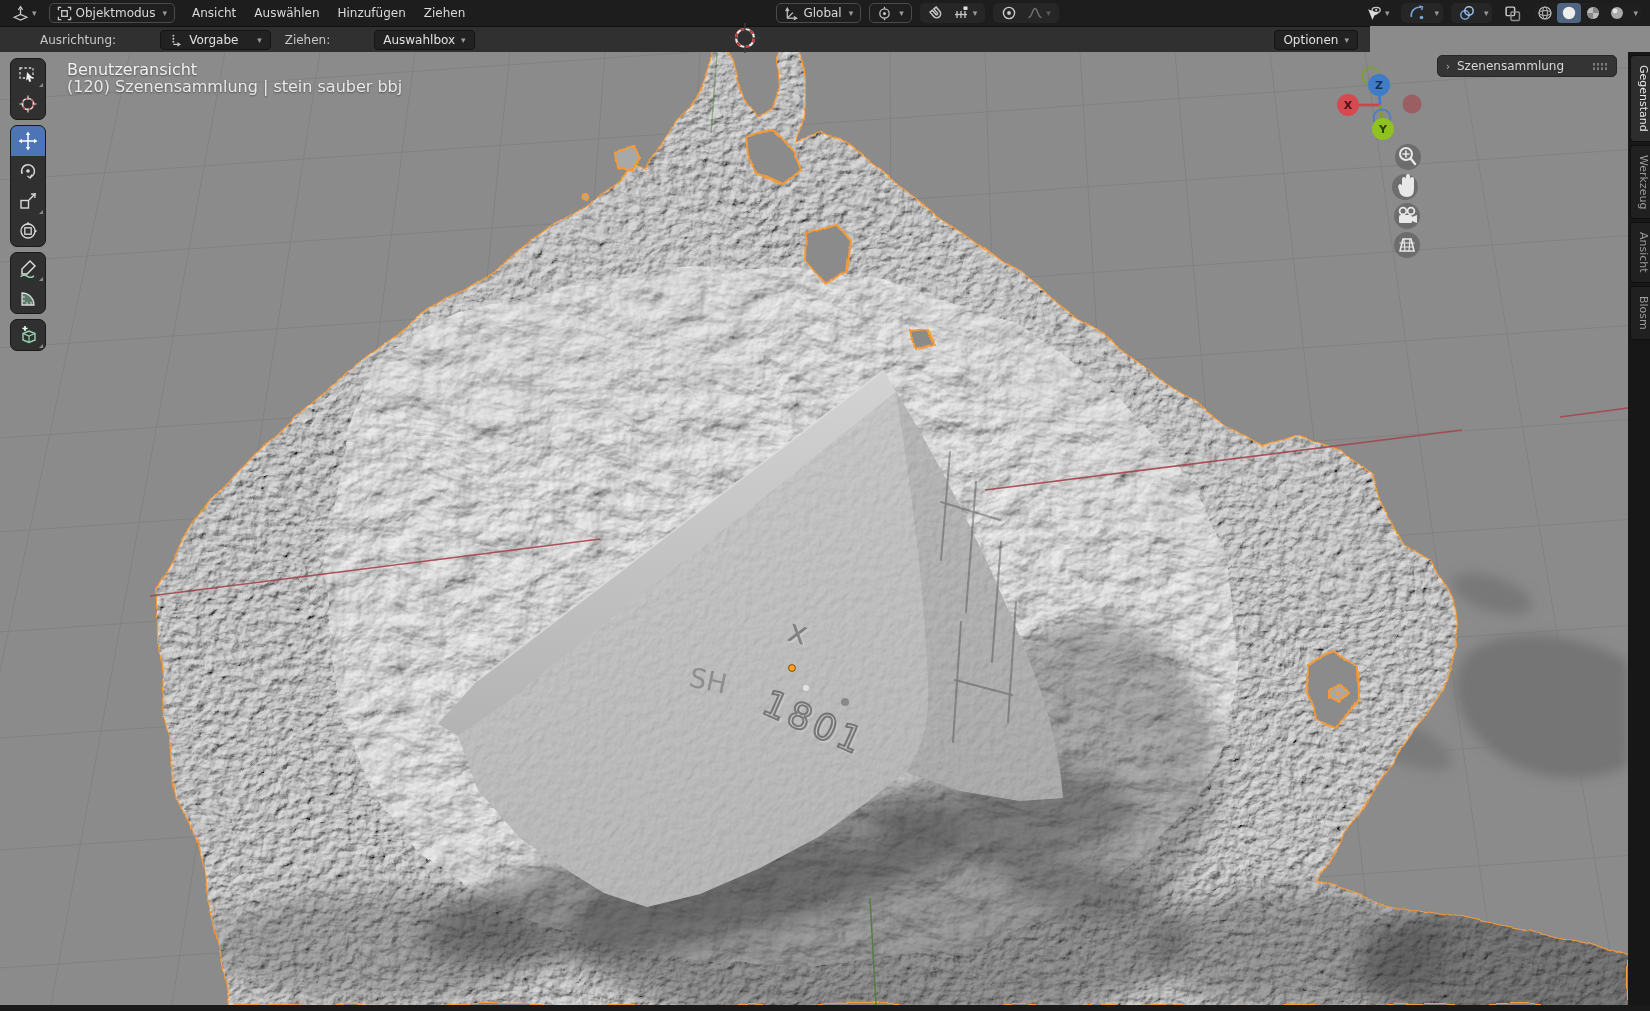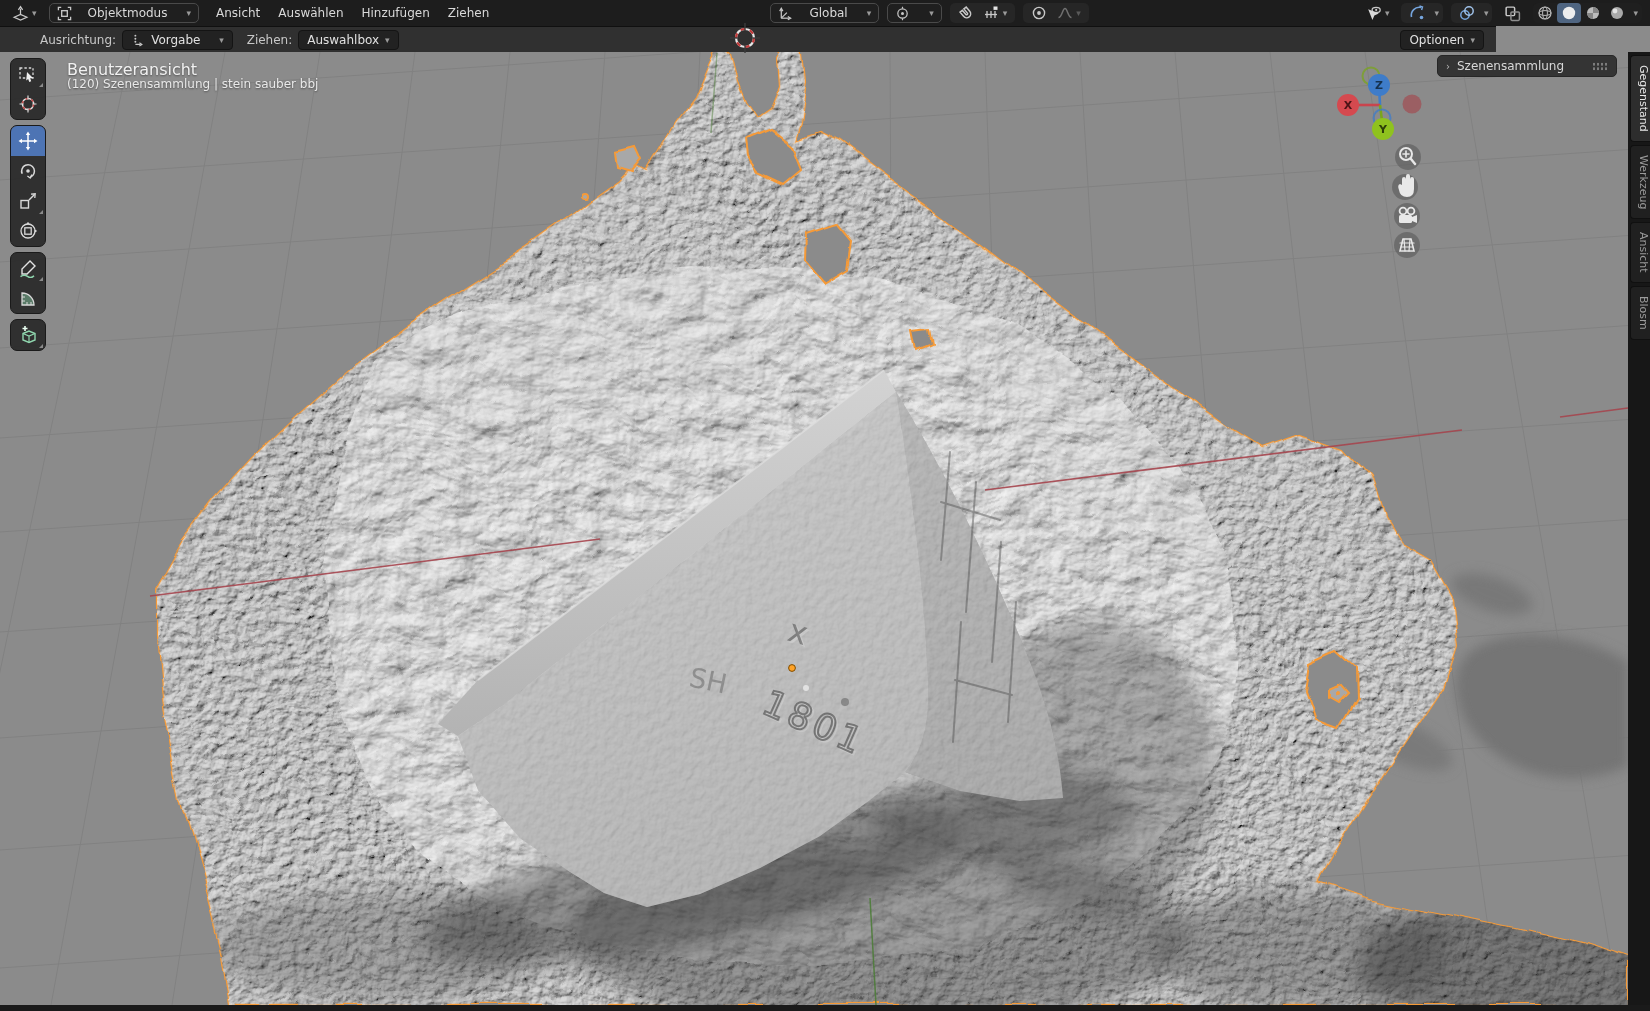--- a/index.html
+++ b/index.html
@@ -9,55 +9,55 @@
 
   
   #vpsvg { position:absolute; left:0; top:52px; width:1650px; height:953px; z-index:1; }
   #cursor3d { position:absolute; left:726px; top:19px; width:38px; height:38px; z-index:40; }
 
   
   .menubar { position:absolute; left:0; top:0; width:1650px; height:26px; background:#1d1d1d;
     display:flex; align-items:center; z-index:30; color:#d9d9d9; font-size:12px; }
   .menubar .chev { color:#9a9a9a; font-size:9px; margin-left:3px; }
   .iconbtn { display:flex; align-items:center; padding:2px 4px; border-radius:4px; }
-  .pill { display:flex; align-items:center; gap:16px; height:20px; padding:0 7px;
+  .pill { display:flex; align-items:center; gap:4px; height:20px; padding:0 7px;
     border:1px solid #4a4a4a; border-radius:5px; background:#1f1f1f; }
   .menuitem { padding:3px 9px; border-radius:4px; }
   .hgap { width:8px; } .grow { flex:1; }
   .dim { opacity:.45; }
   .togglepill { display:flex; align-items:center; gap:2px; height:20px; padding:0 4px;
     border-radius:5px; background:#262626; }
   .shadegroup { display:flex; align-items:center; height:20px; border-radius:5px;
     background:#1f1f1f; overflow:visible; }
   .shadeitem { display:flex; align-items:center; justify-content:center; width:24px; height:20px; }
   .shadeitem.active { background:#4f6581; border-radius:4px; }
 
   
-  .toolsettings { position:absolute; left:0; top:26px; width:1496px; height:26px; background:#303030;
+  .toolsettings { position:absolute; left:0; top:26px; width:1370px; height:26px; background:#303030;
     border-top:1px solid #101010; display:flex; align-items:center; z-index:30;
     color:#c8c8c8; font-size:12px; }
   .ts-label { margin:0 6px 0 14px; }
   .dd { display:flex; align-items:center; gap:6px; height:20px; padding:0 8px;
-    background:#222222; border:1px solid #141414; border-radius:4px; color:#e0e0e0; }
+    background:#222222; border:1px solid #141414; border-radius:4px; color:#e0e0e0;margin-left:38px; }
   .dd .chev { color:#9a9a9a; font-size:9px; }
 
   
   .lefttools { position:absolute; left:10px; top:58px; width:36px; z-index:20; }
   .toolgroup { background:rgba(40,40,40,.92); border:1px solid #1a1a1a; border-radius:7px;
     margin-bottom:5px; overflow:hidden; }
   .toolbtn { width:34px; height:30px; display:flex; align-items:center; justify-content:center;
     position:relative; }
   .toolbtn.active { background:#4d74b4; }
   .toolbtn .corner { position:absolute; right:2px; bottom:2px; width:0; height:0;
     border-left:4px solid transparent; border-bottom:4px solid #8a8a8a; }
 
   
   .vp-text { position:absolute; z-index:10; color:#f1f1f1; text-shadow:0 1px 2px rgba(0,0,0,.45); }
   #viewname { left:67px; top:60px; font-size:16px; }
-  #contextinfo { left:67px; top:77px; font-size:12px; color:#e9e9e9; }
+  #contextinfo { left:67px; top:77px; font-size:16px; color:#e9e9e9; }
 
   
   .npanel { position:absolute; left:1437px; top:55px; width:180px; height:22px; z-index:20;
     background:rgba(47,47,47,.95); border:1px solid #262626; border-radius:5px;
     display:flex; align-items:center; color:#d8d8d8; font-size:12px; padding:0 8px; }
   .npanel .arrow { font-size:10px; color:#b5b5b5; margin-right:7px; }
   .npanel .grip { margin-left:auto; width:16px; height:9px;
     background-image:radial-gradient(#8d8d8d 1px, transparent 1.2px);
     background-size:4px 4.5px; opacity:.8; }
 

